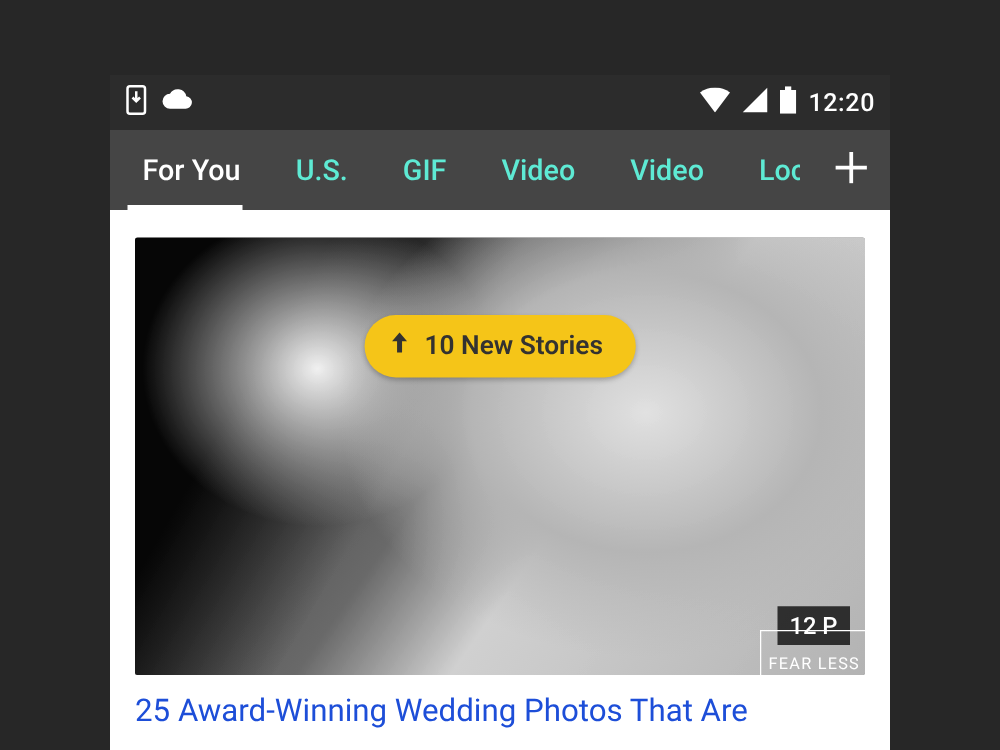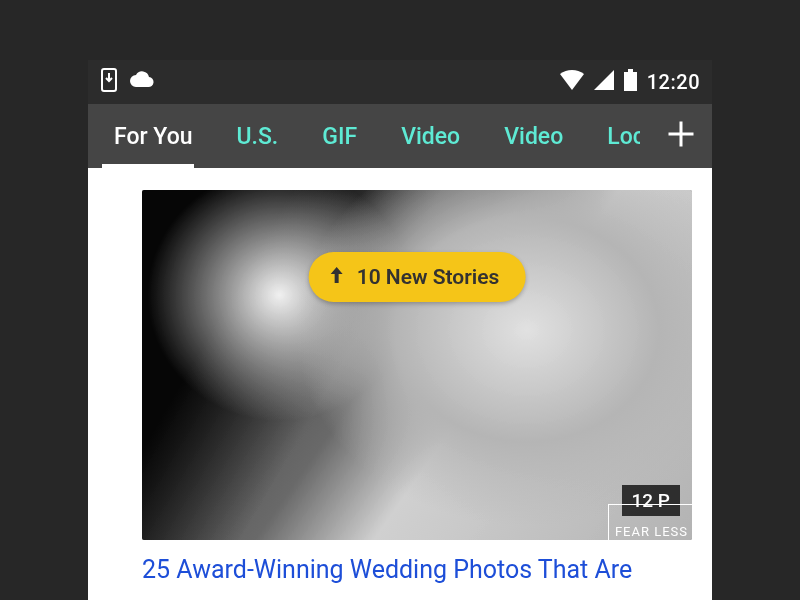--- a/index.html
+++ b/index.html
@@ -71,21 +71,21 @@
   .addbtn {
     margin-left: auto;
     padding: 0 18px 0 14px;
     display: flex;
     align-items: center;
     justify-content: center;
     cursor: pointer;
   }
   .addbtn svg { stroke: #fff; }
   
-  .content { padding: 22px 20px 0 20px; position: relative; margin-left: 34px; }
+  .content { padding: 22px 20px 0 20px; position: relative; }
   .hero {
     width: 100%;
     height: 350px;
     border-radius: 2px;
     background: #888;
     position: relative;
     overflow: hidden;
   }
   
   .hero-img {

